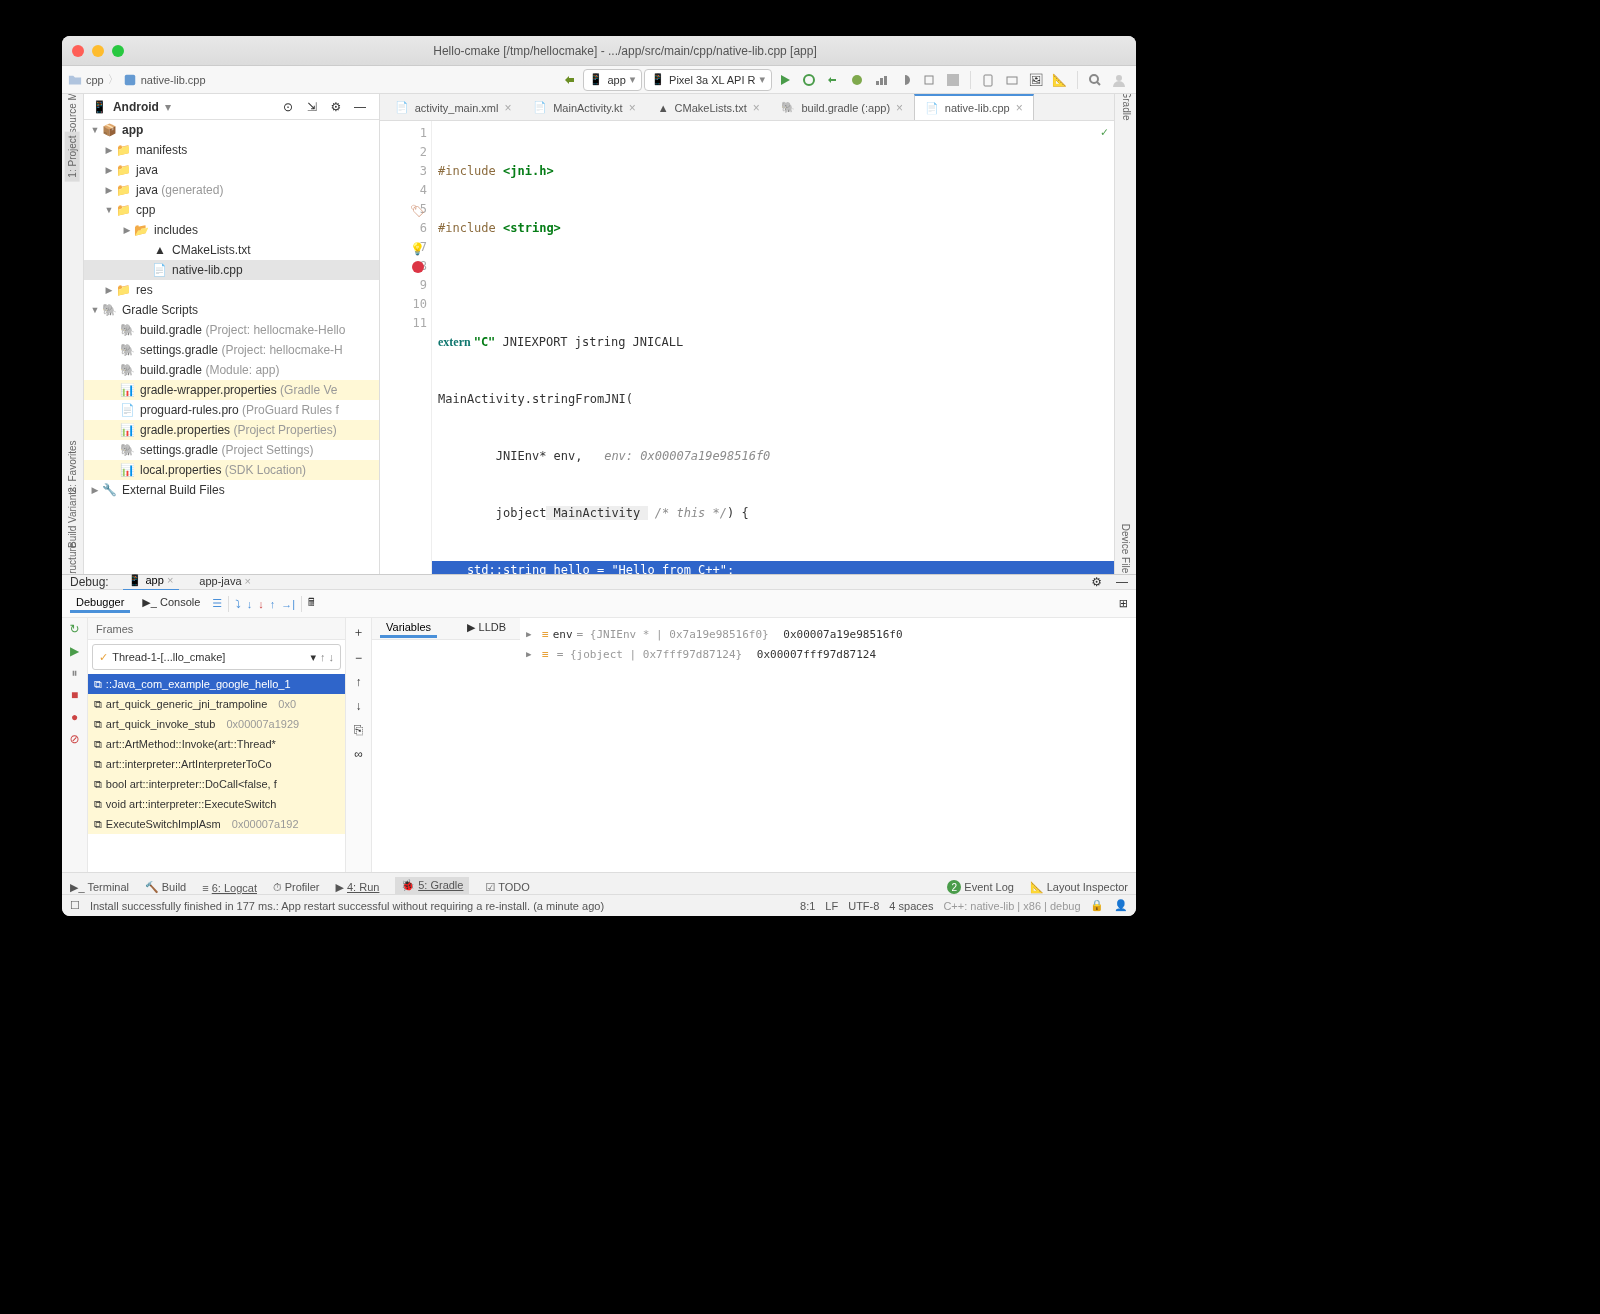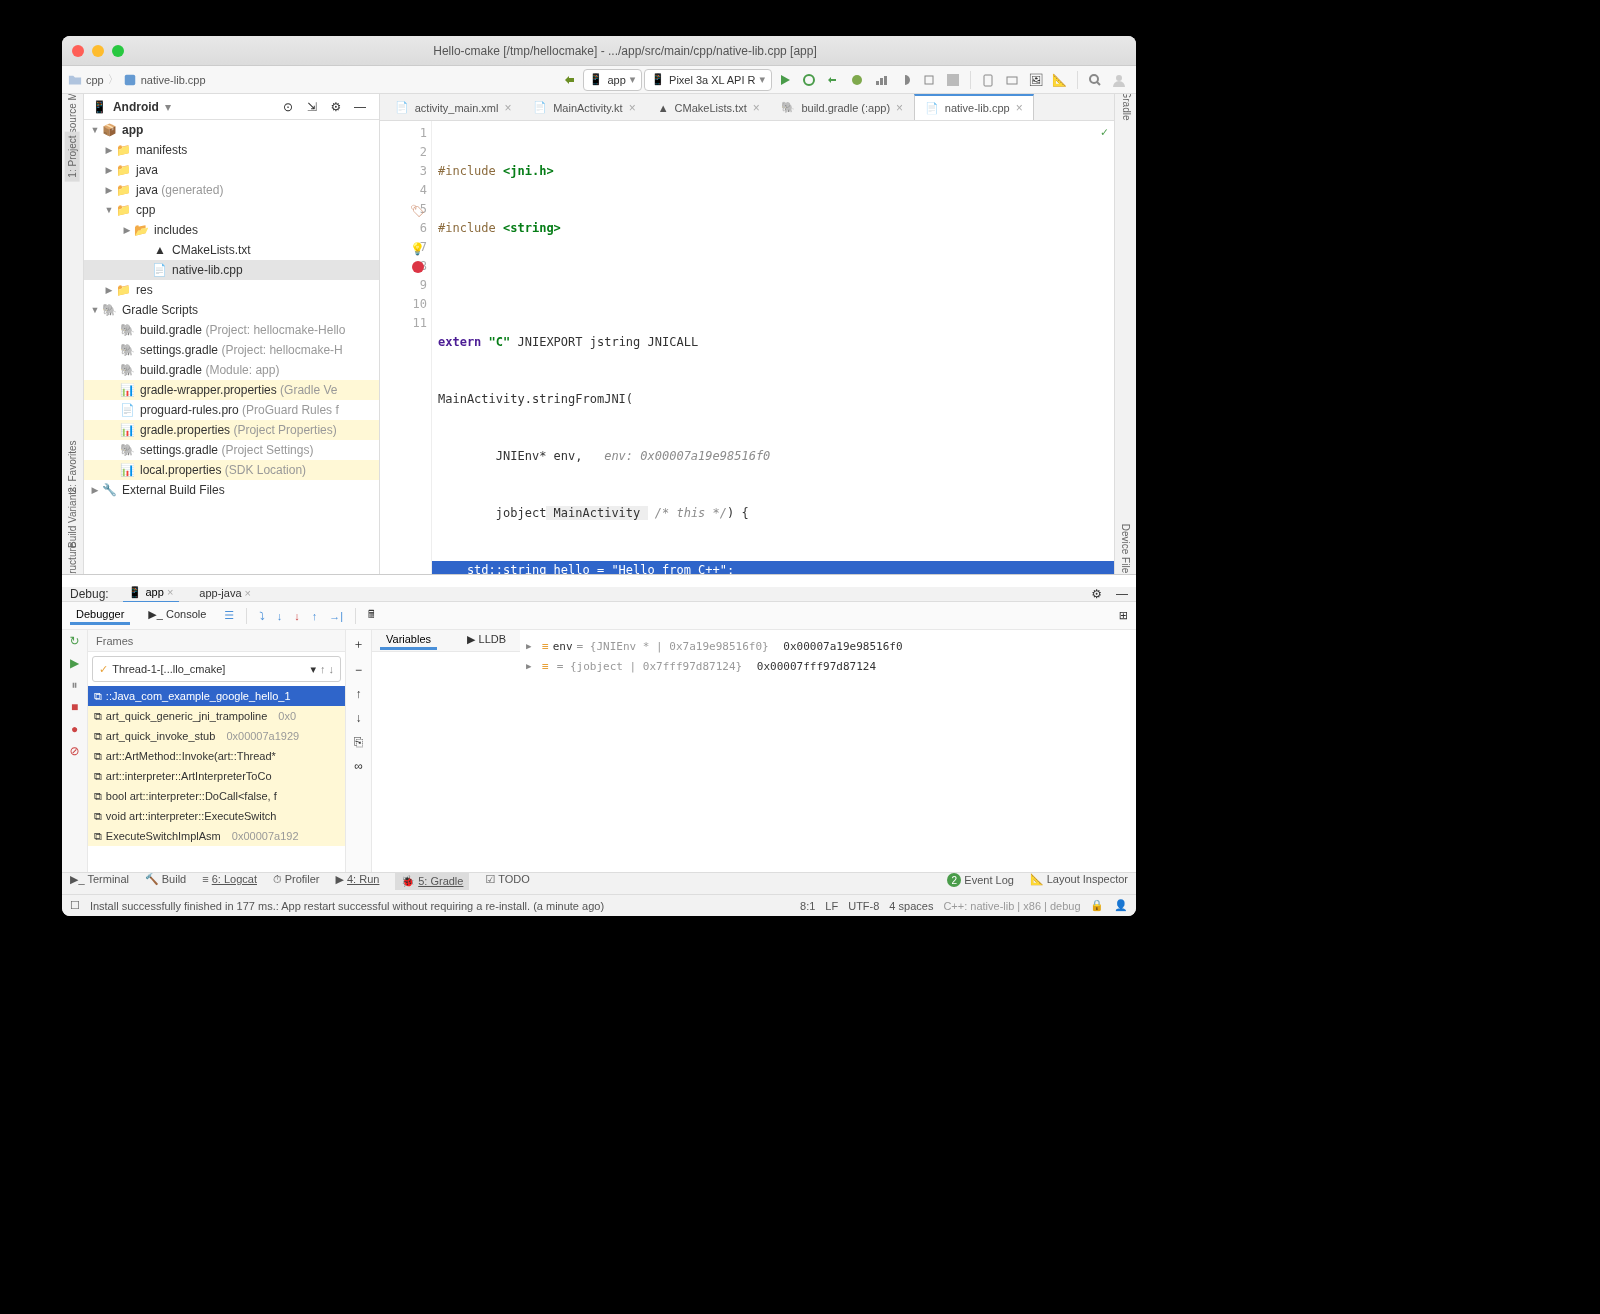--- a/index.html
+++ b/index.html
@@ -38,43 +38,43 @@
   .tab.active { background: #fff; border-color: #ccc; border-top: 2px solid #4a90d9; }
   .tab .close { color: #aaa; font-size: 12px; }
   .codearea { flex: 1; display: flex; font-family: 'Menlo','Consolas',monospace; font-size: 12px; line-height: 19px; }
   .gutter { width: 52px; background: #fff; border-right: 1px solid #eee; text-align: right; color: #aaa; padding-right: 4px; padding-top: 3px; position: relative; }
   .gutterline { height: 19px; position: relative; }
   .bp { position: absolute; left: 32px; width: 12px; height: 12px; background: #dc3545; border-radius: 50%; top: 4px; }
   .bulb { position: absolute; left: 30px; top: 2px; }
   .code { flex: 1; padding-top: 3px; white-space: pre; position: relative; overflow:hidden; }
   .cline { height: 19px; padding-left: 6px; }
   .cline.selected { background: #2f65ca; color: #fff; }
-  .kw { color: #4c1d95; font-weight: bold; }
+  .kw { color: #0f766e; font-weight: bold; font-family: Liberation Serif, serif; }
   .str { color: #067d17; font-weight: bold; }
   .cmt { color: #8c8c8c; font-style: italic; }
   .preproc { color: #8c6c3e; }
   .rightgutter { width: 22px; background: #f2f2f2; border-left: 1px solid #ddd; display:flex; flex-direction:column; align-items:center; padding-top:6px; }
   .bottompanel { height: 298px; background: #fff; border-top: 1px solid #ccc; display: flex; flex-direction: column; }
-  .bp-head { height: 15px; background: #f2f2f2; border-bottom: 1px solid #ddd; display: flex; align-items: center; padding: 0 8px; gap: 14px; font-size: 12px; margin-top: 12px; }
-  .bp-subhead { height: 28px; background: #fafafa; border-bottom: 1px solid #e8e8e8; display: flex; align-items: center; padding: 0 8px; gap: 12px; font-size: 11px; }
+  .bp-head { height: 15px; background: #f2f2f2; border-bottom: 1px solid #ddd; display: flex; align-items: center; padding: 0 8px; gap: 14px; font-size: 12px; }
+  .bp-subhead { height: 28px; background: #fafafa; border-bottom: 1px solid #e8e8e8; display: flex; align-items: center; padding: 0 8px; gap: 6px; font-size: 11px; }
   .bp-body { flex: 1; display: flex; }
   .bp-leftbar { width: 26px; background: #f7f7f7; border-right: 1px solid #e8e8e8; display: flex; flex-direction: column; align-items: center; padding-top: 4px; gap: 8px; }
   .frames { width: 258px; border-right: 1px solid #e8e8e8; display: flex; flex-direction: column; }
   .frames-head { height: 22px; background: #f7f7f7; border-bottom: 1px solid #e8e8e8; display:flex;align-items:center; padding: 0 8px; font-size: 11px; color: #666; }
   .framesel { height: 26px; border: 1px solid #cfcfcf; margin: 4px; border-radius: 3px; display:flex;align-items:center; padding:0 6px; font-size:11px; gap:4px; }
   .framelist { flex:1; overflow:hidden; font-size:11px; }
   .fitem { height: 20px; padding: 0 6px; display:flex;align-items:center; gap:4px; white-space:nowrap; overflow:hidden; }
   .fitem.sel { background:#2f65ca; color:#fff; }
   .fitem.hl { background: #fff8d6; }
   .vars { flex: 1; display:flex;flex-direction:row; }
   .vars-head { height: 22px; background: #f7f7f7; border-bottom: 1px solid #e8e8e8; display:flex;align-items:center; padding:0 8px; gap: 24px; font-size: 11px; }
   .varlist { flex:1; padding: 6px; font-family: Menlo,monospace; font-size:11px; }
   .varlist .row { height:20px; display:flex;align-items:center; gap:4px; }
   .varlist .row .arrow { width:12px; color:#888; font-size:9px; }
-  .bottombar { height: 22px; background: #f2f2f2; border-top: 1px solid #ddd; display:flex; align-items:flex-start; padding: 0 8px; gap: 16px; font-size: 11px; color:#555; }
+  .bottombar { height: 22px; background: #f2f2f2; border-top: 1px solid #ddd; display:flex; align-items:flex-end; padding: 0 8px; gap: 16px; font-size: 11px; color:#555; }
   .statusbar { height: 22px; background: #f2f2f2; border-top: 1px solid #ddd; display:flex;align-items:center; padding:0 8px; font-size:11px; color:#555; gap:10px; }
   .lineicon { display: inline-block; }
   svg { display: block; }
   .subtab { border-bottom: 3px solid transparent; padding: 2px 6px; font-size: 11px; }
   .subtab.active { border-bottom-color: #4a90d9; color:#000; }
 </style>
 </head>
 <body>
 
 <div class="window">

